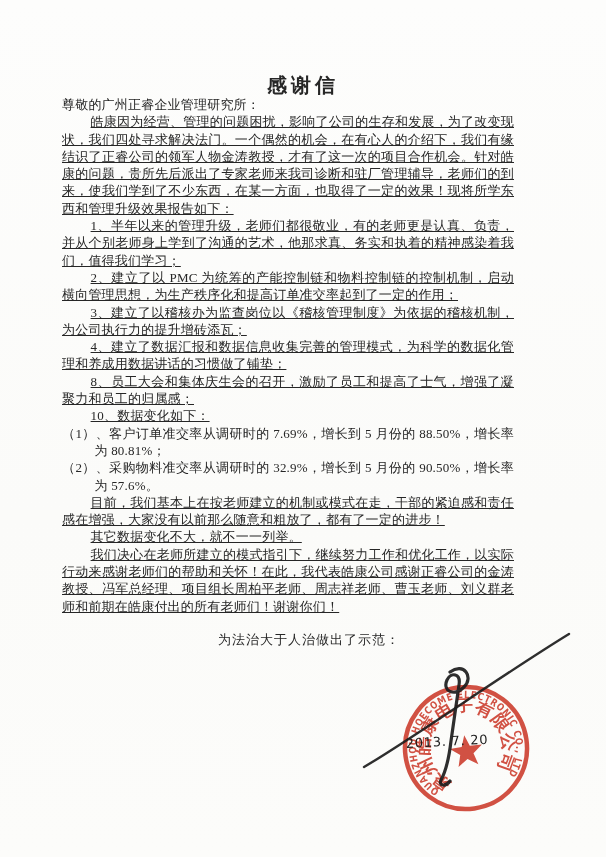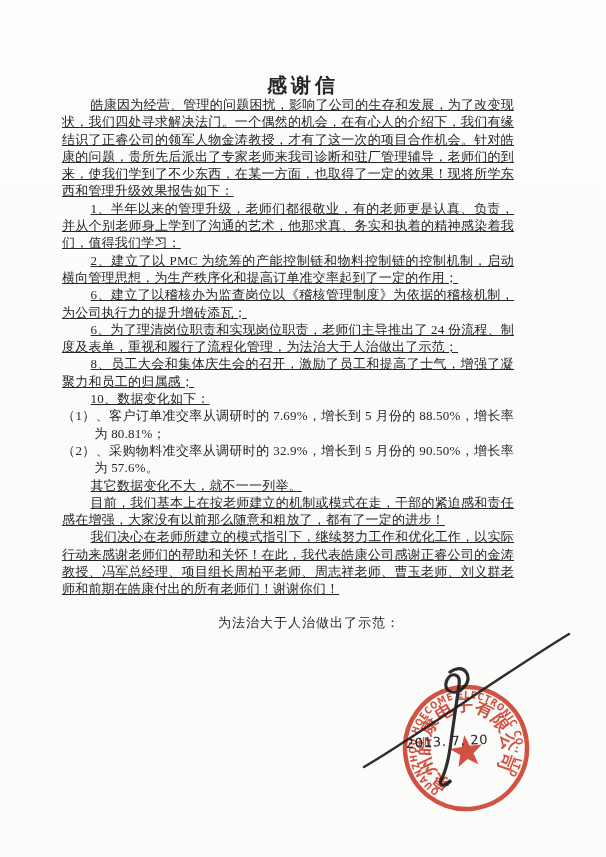--- a/index.html
+++ b/index.html
@@ -65,31 +65,32 @@
   }
 </style>
 </head>
 <body>
 
 <div class="page">
 
   <h1 class="title">感谢信</h1>
 
   <div class="body-text">
+    <p>尊敬的广州正睿企业管理研究所：</p>
     <p class="indent">皓康因为经营、管理的问题困扰，影响了公司的生存和发展，为了改变现状，我们四处寻求解决法门。一个偶然的机会，在有心人的介绍下，我们有缘结识了正睿公司的领军人物金涛教授，才有了这一次的项目合作机会。针对皓康的问题，贵所先后派出了专家老师来我司诊断和驻厂管理辅导，老师们的到来，使我们学到了不少东西，在某一方面，也取得了一定的效果！现将所学东西和管理升级效果报告如下：</p>
     <p class="indent">1、半年以来的管理升级，老师们都很敬业，有的老师更是认真、负责，并从个别老师身上学到了沟通的艺术，他那求真、务实和执着的精神感染着我们，值得我们学习；</p>
     <p class="indent">2、建立了以 PMC 为统筹的产能控制链和物料控制链的控制机制，启动横向管理思想，为生产秩序化和提高订单准交率起到了一定的作用；</p>
-    <p class="indent">6、建立了以稽核办为监查岗位以《稽核管理制度》为依据的稽核机制，为公司执行力的提升增砖添瓦；</p>
-    <p class="indent">6、为了理清岗位职责和实现岗位职责，老师们主导推出了 24 份流程、制度及表单，重视和履行了流程化管理，为法治大于人治做出了示范；</p>
+    <p class="indent">3、建立了以稽核办为监查岗位以《稽核管理制度》为依据的稽核机制，为公司执行力的提升增砖添瓦；</p>
+    <p class="indent">4、建立了数据汇报和数据信息收集完善的管理模式，为科学的数据化管理和养成用数据讲话的习惯做了铺垫；</p>
     <p class="indent">8、员工大会和集体庆生会的召开，激励了员工和提高了士气，增强了凝聚力和员工的归属感；</p>
     <p class="indent">10、数据变化如下：</p>
     <p class="sub">（1）、客户订单准交率从调研时的 7.69%，增长到 5 月份的 88.50%，增长率为 80.81%；</p>
     <p class="sub">（2）、采购物料准交率从调研时的 32.9%，增长到 5 月份的 90.50%，增长率为 57.6%。</p>
+    <p class="indent">目前，我们基本上在按老师建立的机制或模式在走，干部的紧迫感和责任感在增强，大家没有以前那么随意和粗放了，都有了一定的进步！</p>
     <p class="indent">其它数据变化不大，就不一一列举。</p>
-    <p class="indent">目前，我们基本上在按老师建立的机制或模式在走，干部的紧迫感和责任感在增强，大家没有以前那么随意和粗放了，都有了一定的进步！</p>
     <p class="indent">我们决心在老师所建立的模式指引下，继续努力工作和优化工作，以实际行动来感谢老师们的帮助和关怀！在此，我代表皓康公司感谢正睿公司的金涛教授、冯军总经理、项目组长周柏平老师、周志祥老师、曹玉老师、刘义群老师和前期在皓康付出的所有老师们！谢谢你们！</p>
     <p class="closing">为法治大于人治做出了示范：</p>
   </div>
 
   <svg class="seal-area" viewBox="0 0 266 242" xmlns="http://www.w3.org/2000/svg">
     <defs>
       <path id="arcOuter" d="M 93.9,171.3 A 50,50 0 1 1 158.1,171.3" fill="none"></path>
       <path id="arcInner" d="M 107.5,165 A 37,37 0 1 1 144.5,165" fill="none"></path>
     </defs>
 

